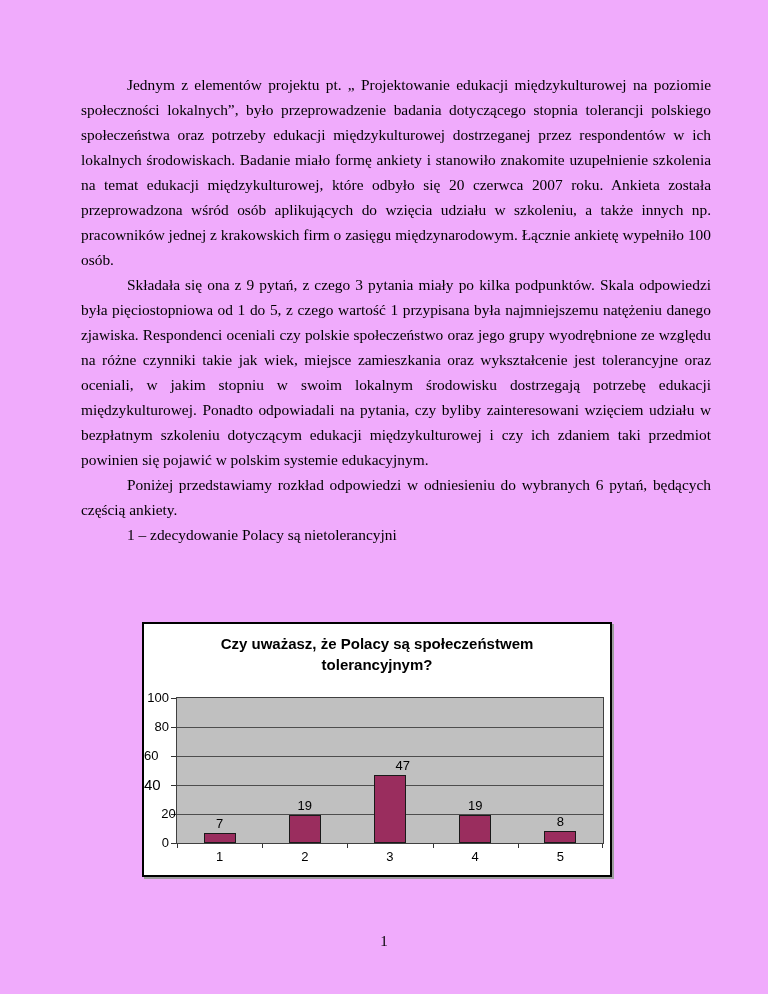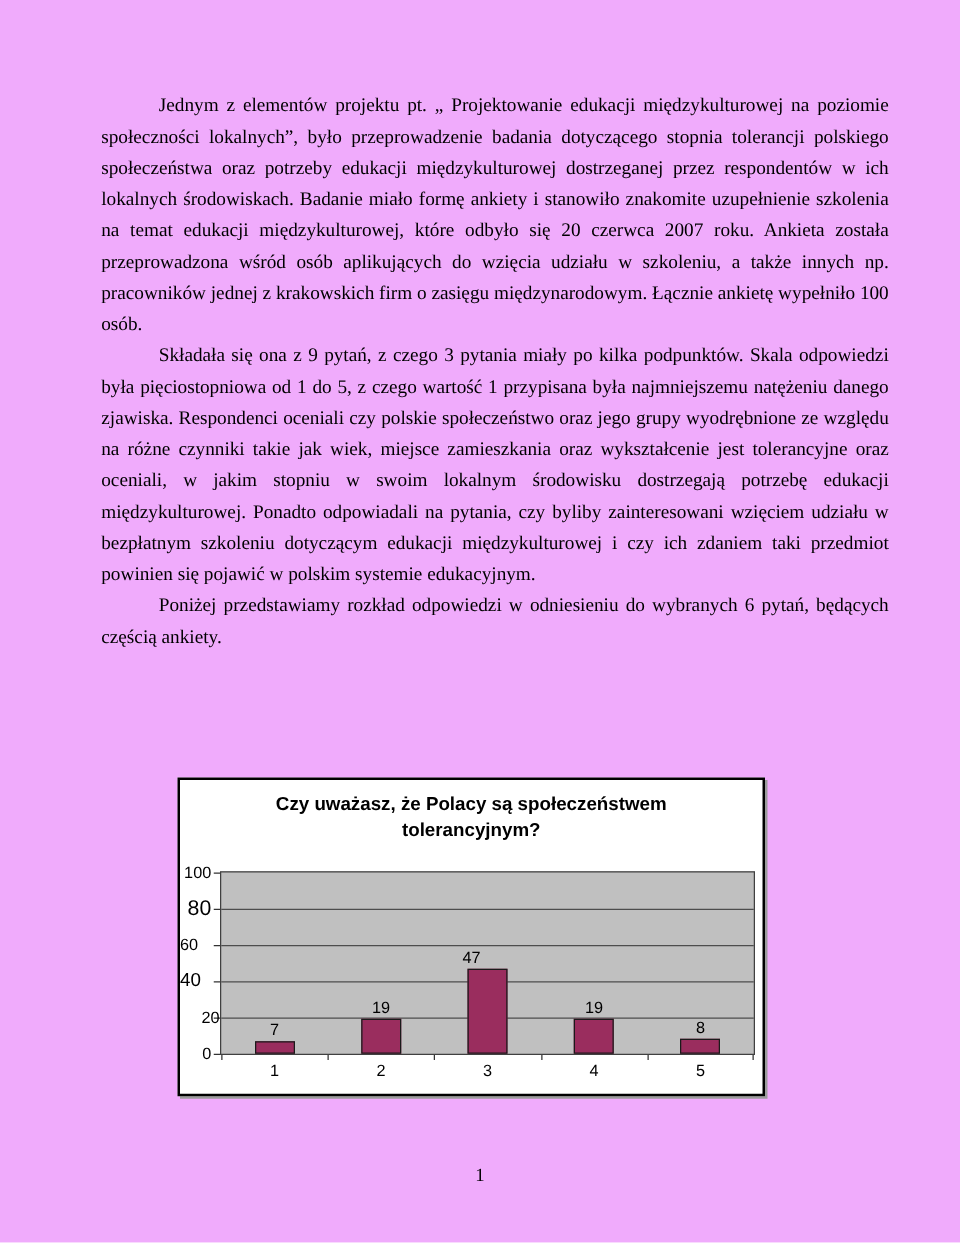--- a/index.html
+++ b/index.html
@@ -74,20 +74,21 @@
 </style>
 </head>
 <body>
 
 <div class="page">
 
   <div class="text-block">
     <p>Jednym z elementów projektu pt. „ Projektowanie edukacji międzykulturowej na poziomie społeczności lokalnych”, było przeprowadzenie badania dotyczącego stopnia tolerancji polskiego społeczeństwa oraz potrzeby edukacji międzykulturowej dostrzeganej przez respondentów w ich lokalnych środowiskach. Badanie miało formę ankiety i stanowiło znakomite uzupełnienie szkolenia na temat edukacji międzykulturowej, które odbyło się 20 czerwca 2007 roku. Ankieta została przeprowadzona wśród osób aplikujących do wzięcia udziału w szkoleniu, a także innych np. pracowników jednej z krakowskich firm o zasięgu międzynarodowym. Łącznie ankietę wypełniło 100 osób.</p>
     <p>Składała się ona z 9 pytań, z czego 3 pytania miały po kilka podpunktów. Skala odpowiedzi była pięciostopniowa od 1 do 5, z czego wartość 1 przypisana była najmniejszemu natężeniu danego zjawiska. Respondenci oceniali czy polskie społeczeństwo oraz jego grupy wyodrębnione ze względu na różne czynniki takie jak wiek, miejsce zamieszkania oraz wykształcenie jest tolerancyjne oraz oceniali, w jakim stopniu w swoim lokalnym środowisku dostrzegają potrzebę edukacji międzykulturowej. Ponadto odpowiadali na pytania, czy byliby zainteresowani wzięciem udziału w bezpłatnym szkoleniu dotyczącym edukacji międzykulturowej i czy ich zdaniem taki przedmiot powinien się pojawić w polskim systemie edukacyjnym.</p>
     <p>Poniżej przedstawiamy rozkład odpowiedzi w odniesieniu do wybranych 6 pytań, będących częścią ankiety.</p>
+    <p>1 – zdecydowanie Polacy są nietolerancyjni</p>
   </div>
 
   <div class="chart-frame">
     <div class="chart-title">Czy uważasz, że Polacy są społeczeństwem tolerancyjnym?</div>
     <div class="chart-plot">
         <div style="position: absolute; left: 0px; top: 115.5px; width: 100%; height: 1px; background: rgb(77, 77, 77);"></div>
         <div style="position: absolute; left: 0px; top: 86.5px; width: 100%; height: 1px; background: rgb(77, 77, 77);"></div>
         <div style="position: absolute; left: 0px; top: 57.5px; width: 100%; height: 1px; background: rgb(77, 77, 77);"></div>
         <div style="position: absolute; left: 0px; top: 28.5px; width: 100%; height: 1px; background: rgb(77, 77, 77);"></div>
         <div style="position: absolute; left: 26.6px; top: 135px; width: 32px; height: 10px; background: rgb(154, 45, 94); border: 1px solid rgb(26, 26, 26); box-sizing: border-box;"></div>
@@ -98,30 +99,30 @@
       </div>
   <div style="position: absolute; left: 27px; top: 219px; width: 5px; height: 1px; background: rgb(51, 51, 51);"></div>
       <div style="position: absolute; left: 0px; top: 211px; width: 25px; text-align: right; font-size: 13px; line-height: 16px;">0</div>
       <div style="position: absolute; left: 27px; top: 190px; width: 5px; height: 1px; background: rgb(51, 51, 51);"></div>
       <div style="position: absolute; left: 12px; top: 182px; width: 25px; text-align: center; font-size: 13px; line-height: 16px;">20</div>
       <div style="position: absolute; left: 27px; top: 161px; width: 5px; height: 1px; background: rgb(51, 51, 51);"></div>
       <div style="position: absolute; left: 0px; top: 153px; width: 25px; text-align: left; font-size: 15px; line-height: 16px;">40</div>
       <div style="position: absolute; left: 27px; top: 132px; width: 5px; height: 1px; background: rgb(51, 51, 51);"></div>
       <div style="position: absolute; left: 0px; top: 124px; width: 25px; text-align: left; font-size: 13px; line-height: 16px;">60</div>
       <div style="position: absolute; left: 27px; top: 103px; width: 5px; height: 1px; background: rgb(51, 51, 51);"></div>
-      <div style="position: absolute; left: 0px; top: 95px; width: 25px; text-align: right; font-size: 17px; line-height: 16px;">80</div>
+      <div style="position: absolute; left: 0px; top: 95px; width: 25px; text-align: right; font-size: 13px; line-height: 16px;">80</div>
       <div style="position: absolute; left: 27px; top: 74px; width: 5px; height: 1px; background: rgb(51, 51, 51);"></div>
       <div style="position: absolute; left: 0px; top: 66px; width: 25px; text-align: right; font-size: 13px; line-height: 16px;">100</div>
       <div style="position: absolute; left: 55.6px; top: 192px; width: 40px; text-align: center; font-size: 13px; line-height: 15px;">7</div>
       <div style="position: absolute; left: 33px; top: 225px; width: 85.2px; text-align: center; font-size: 13px; line-height: 15px;">1</div>
       <div style="position: absolute; left: 33px; top: 220px; width: 1px; height: 4px; background: rgb(51, 51, 51);"></div>
       <div style="position: absolute; left: 140.8px; top: 174px; width: 40px; text-align: center; font-size: 13px; line-height: 15px;">19</div>
       <div style="position: absolute; left: 118.2px; top: 225px; width: 85.2px; text-align: center; font-size: 13px; line-height: 15px;">2</div>
       <div style="position: absolute; left: 118.2px; top: 220px; width: 1px; height: 4px; background: rgb(51, 51, 51);"></div>
-      <div style="position: absolute; left: 226px; top: 134px; width: 40px; text-align: left; font-size: 13px; line-height: 15px;">47</div>
+      <div style="position: absolute; left: 226px; top: 134px; width: 40px; text-align: right; font-size: 13px; line-height: 15px;">47</div>
       <div style="position: absolute; left: 203.4px; top: 225px; width: 85.2px; text-align: center; font-size: 13px; line-height: 15px;">3</div>
       <div style="position: absolute; left: 203.4px; top: 220px; width: 1px; height: 4px; background: rgb(51, 51, 51);"></div>
       <div style="position: absolute; left: 311.2px; top: 174px; width: 40px; text-align: center; font-size: 13px; line-height: 15px;">19</div>
       <div style="position: absolute; left: 288.6px; top: 225px; width: 85.2px; text-align: center; font-size: 13px; line-height: 15px;">4</div>
       <div style="position: absolute; left: 288.6px; top: 220px; width: 1px; height: 4px; background: rgb(51, 51, 51);"></div>
       <div style="position: absolute; left: 396.4px; top: 190px; width: 40px; text-align: center; font-size: 13px; line-height: 15px;">8</div>
       <div style="position: absolute; left: 373.8px; top: 225px; width: 85.2px; text-align: center; font-size: 13px; line-height: 15px;">5</div>
       <div style="position: absolute; left: 373.8px; top: 220px; width: 1px; height: 4px; background: rgb(51, 51, 51);"></div>
       <div style="position: absolute; left: 458px; top: 220px; width: 1px; height: 4px; background: rgb(51, 51, 51);"></div>
     </div>

